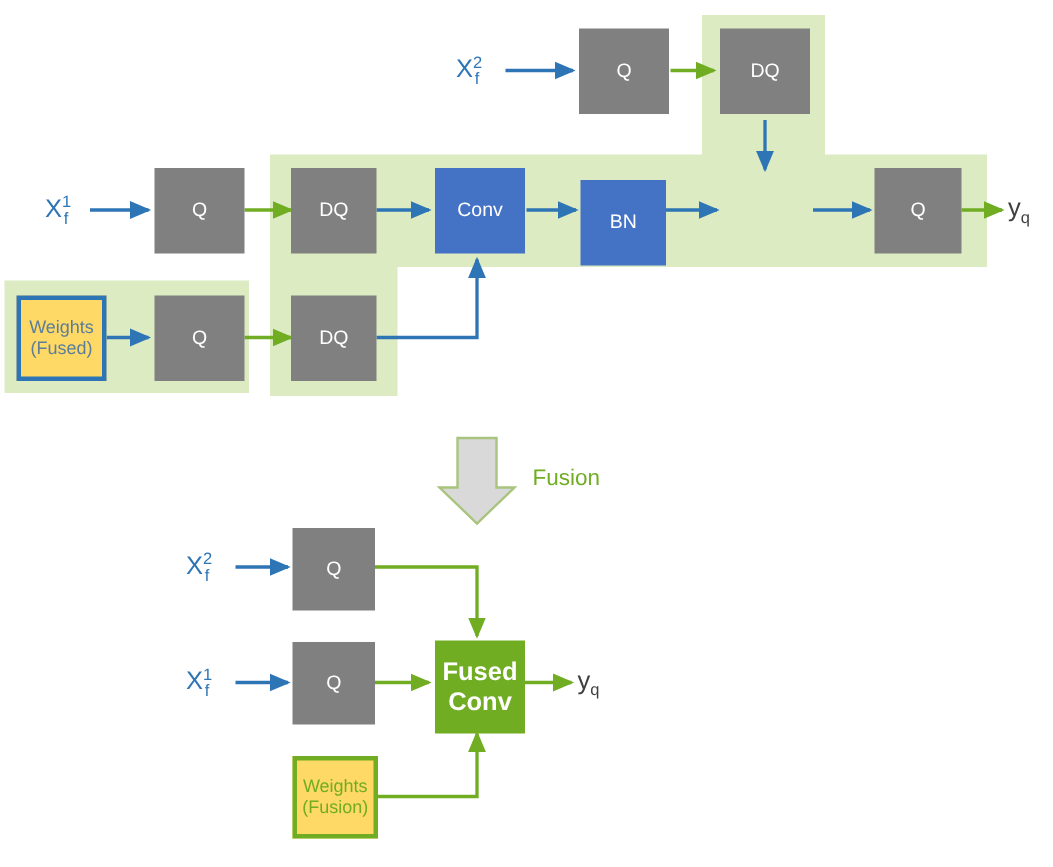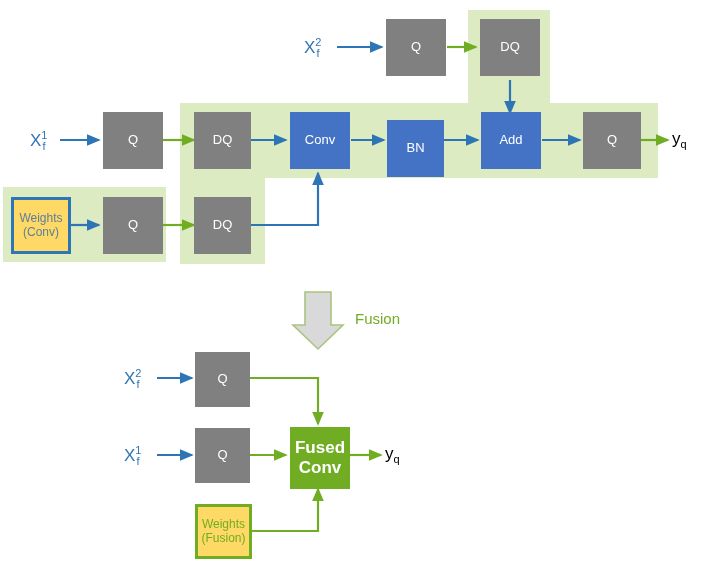--- a/index.html
+++ b/index.html
@@ -68,21 +68,21 @@
     position: absolute;
     font-size: 17px;
     white-space: nowrap;
   }
   .iolabel sub, .iolabel sup {
     font-size: 11px;
   }
   .iolabel sup { vertical-align: super; }
   .iolabel sub { vertical-align: sub; margin-left: -5px; }
   .lbl-blue { color: #2E75B6; }
-  .lbl-green { color: #000000; }
+  .lbl-green { color: #404040; }
   .fusion-label {
     position: absolute;
     font-size: 15px;
     color: #70AD22;
     white-space: nowrap;
     text-align: center;
   }
   .hl {
     position: absolute;
     background: #DCEBC2;
@@ -174,35 +174,32 @@
   </div>
 
   <div class="node node-blue" style="left:290px; top:112px; width:60px; height:57px;">
     <span>Conv</span>
   </div>
 
   <div class="node node-blue" style="left:387px; top:120px; width:57px; height:57px;">
     <span>BN</span>
   </div>
 
-  <div class="node node-blue" style="left:481px; top:112px; width:60px; height:57px;">
-    <span>Add</span>
-  </div>
 
   <div class="node node-gray" style="left:583px; top:112px; width:58px; height:57px;">
     <span>Q</span>
   </div>
 
   <div class="iolabel lbl-green" style="left:672px; top:129px;">
     <span>y</span><sub style="margin-left:0;">q</sub>
   </div>
 
   <div class="node node-weight-float" style="left:11px; top:197px; width:60px; height:57px;">
     <span>Weights</span>
-    <span>(Conv)</span>
+    <span>(Fused)</span>
   </div>
 
   <div class="node node-gray" style="left:103px; top:197px; width:60px; height:57px;">
     <span>Q</span>
   </div>
 
   <div class="node node-gray" style="left:194px; top:197px; width:57px; height:57px;">
     <span>DQ</span>
   </div>
 

